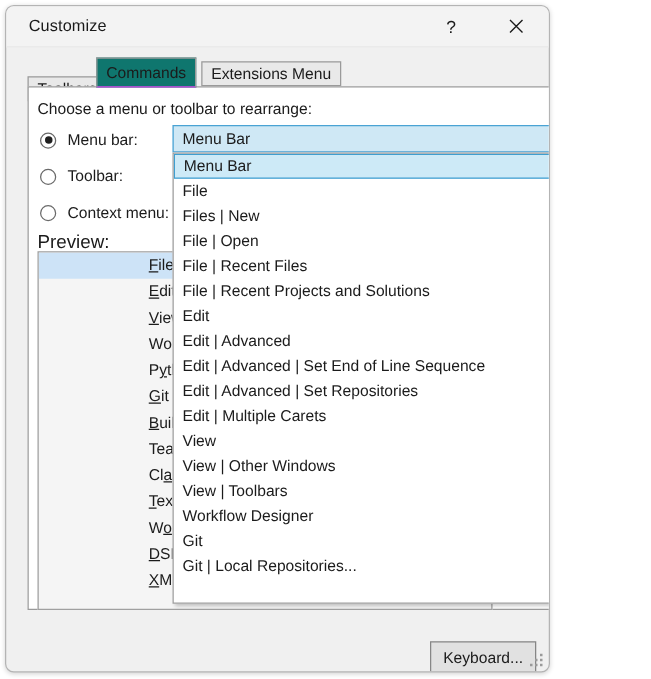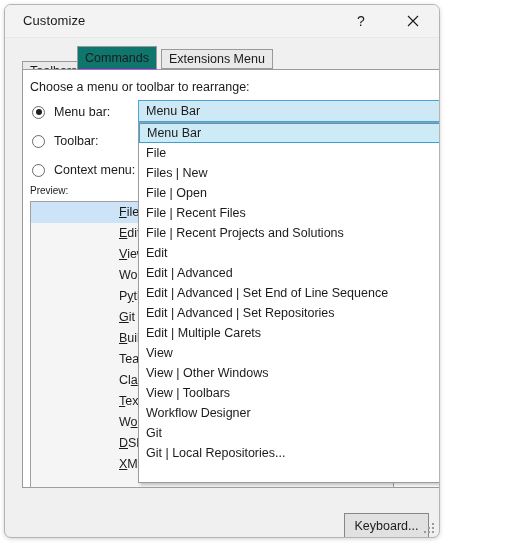--- a/index.html
+++ b/index.html
@@ -149,21 +149,21 @@
     white-space: nowrap;
   }
   #radio-menubar  { top: 98px; }
   #radio-toolbar  { top: 127px; }
   #radio-context  { top: 156px; }
 
   #preview-label {
     position: absolute;
     left: 25px;
     top: 180px;
-    font-size: 10px;
+    font-size: 15px;
   }
 
   
   #preview-panel {
     position: absolute;
     left: 25px;
     top: 196px;
     width: 364px;
     height: 287px;
     background: #f5f5f5;

